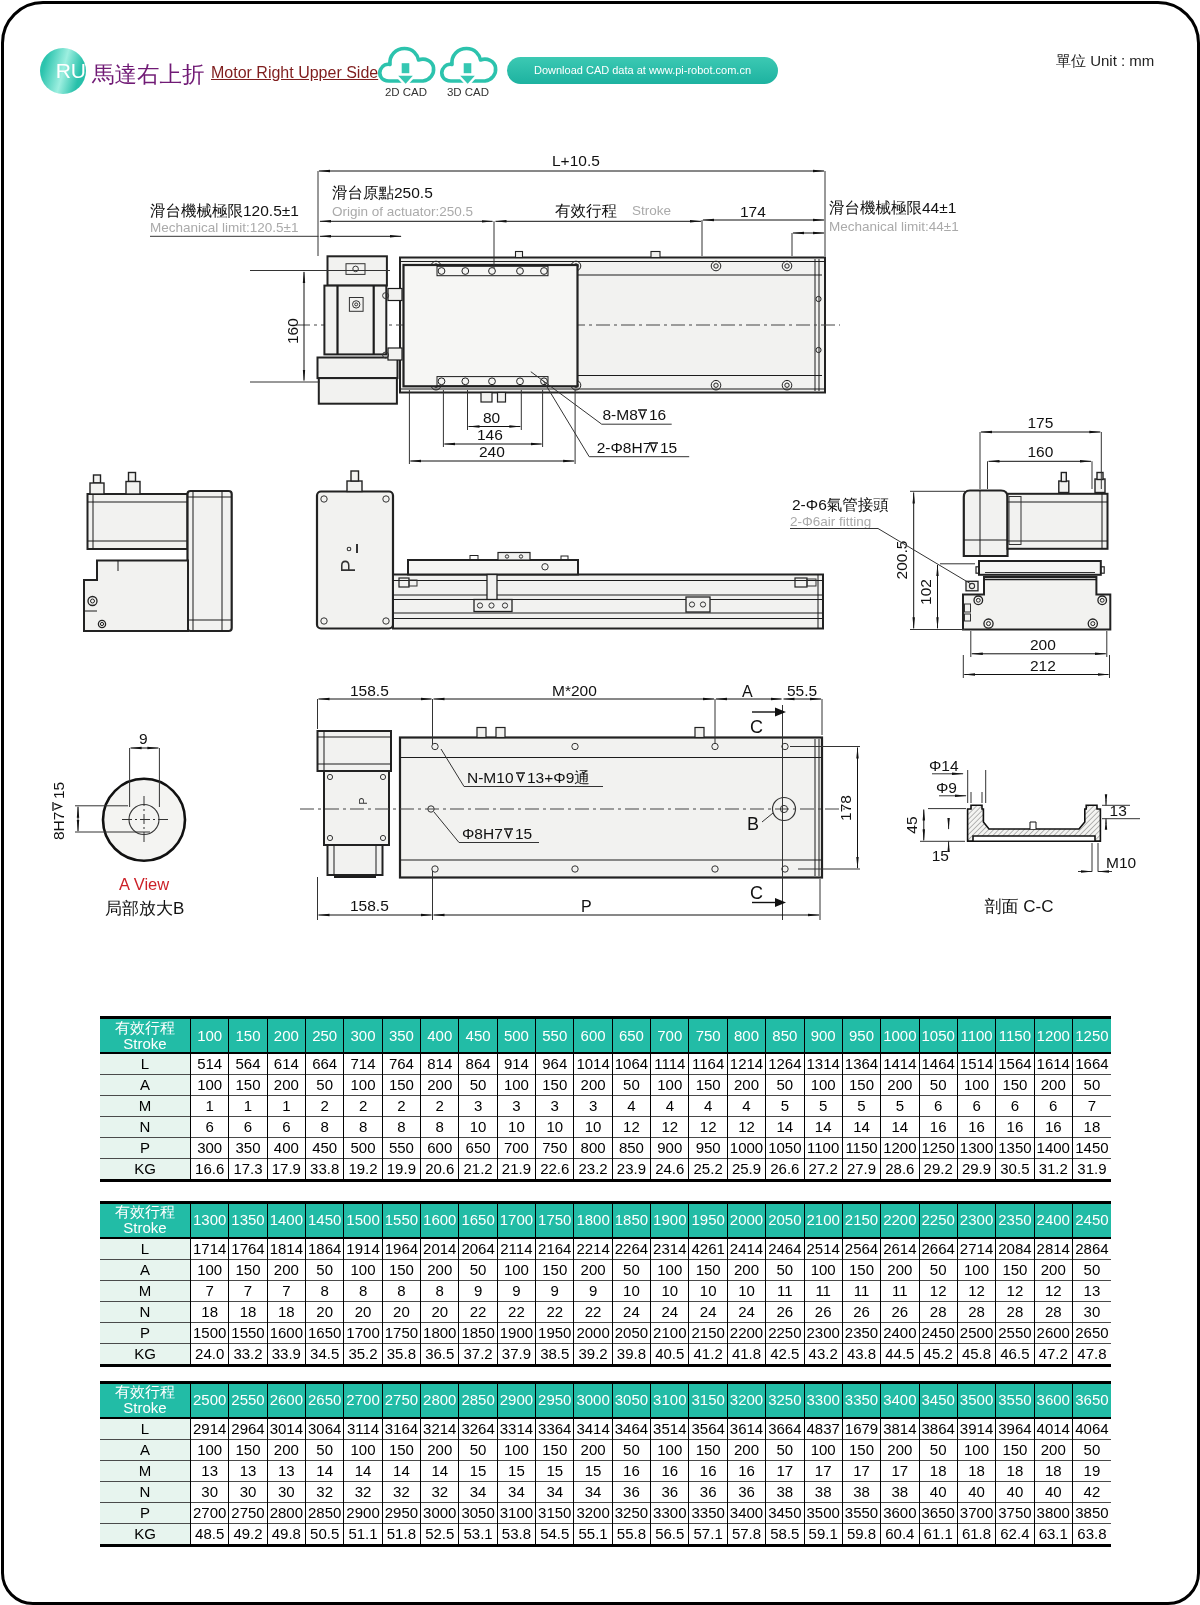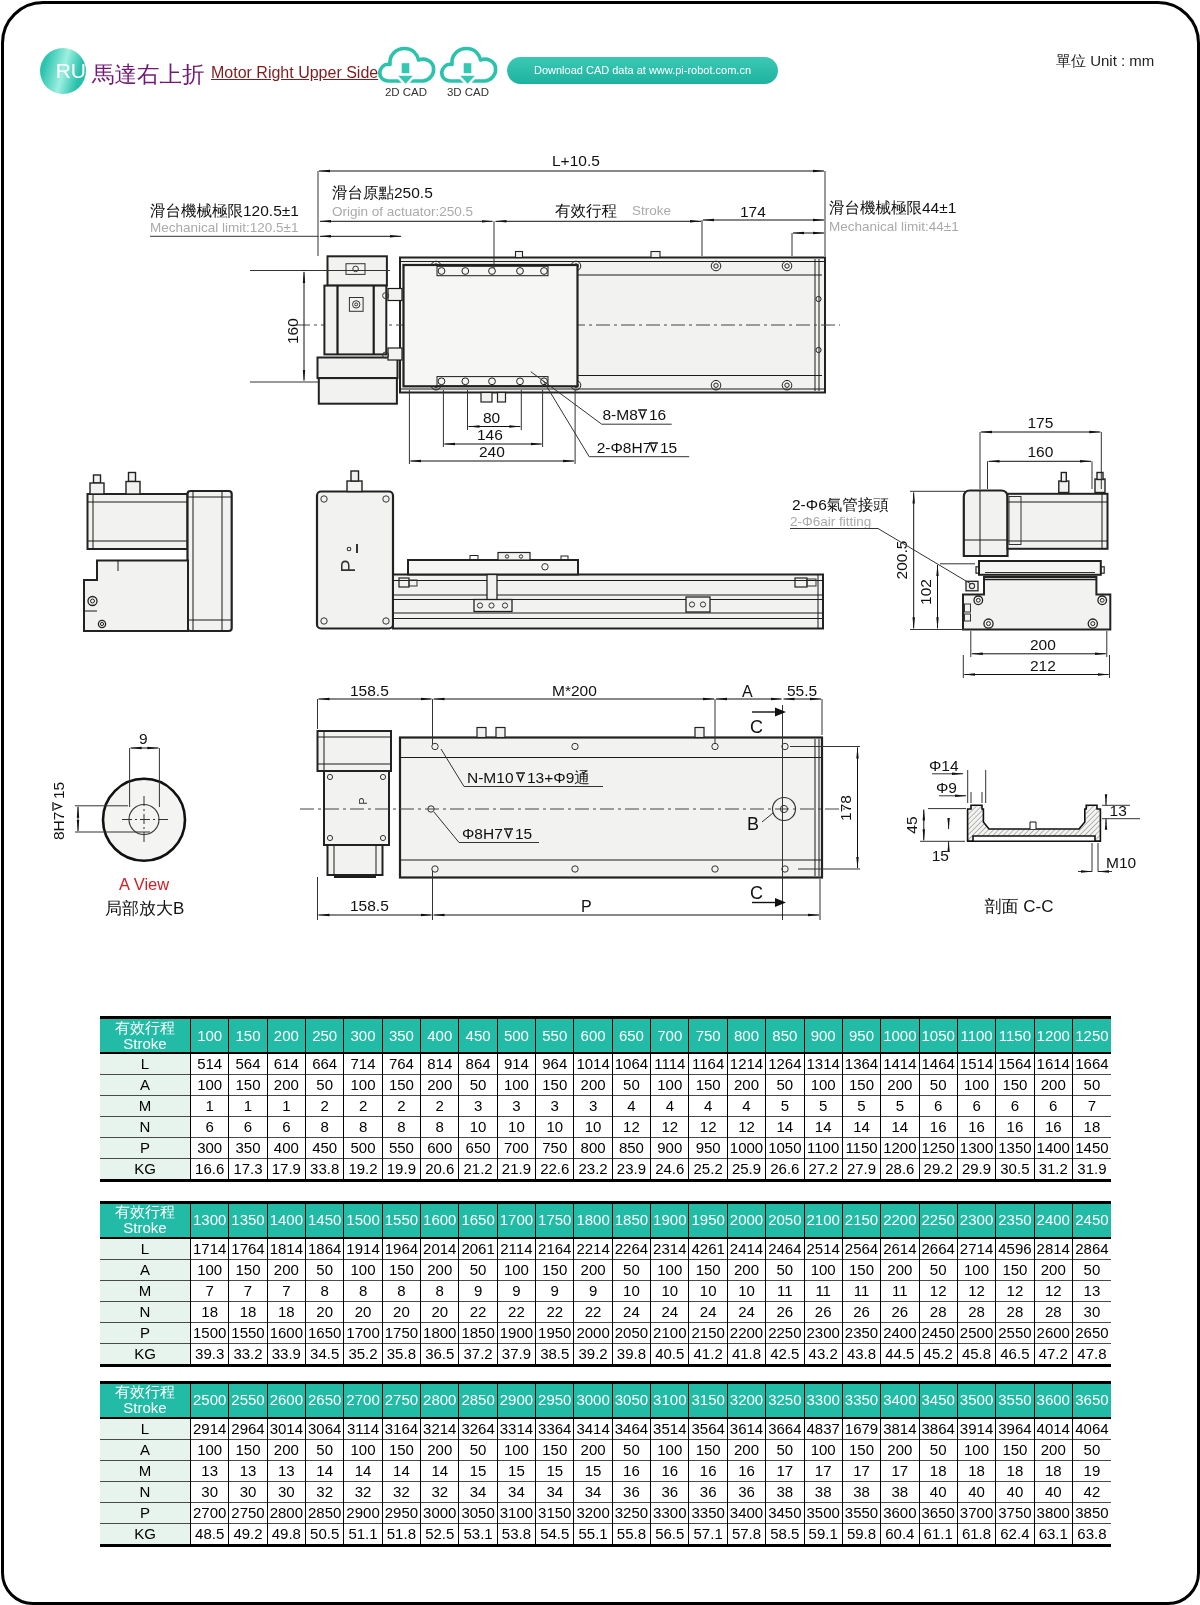--- a/index.html
+++ b/index.html
@@ -739,35 +739,35 @@
         </tr>
 <tr class="r r1">
           <td>L</td>
           <td>1714</td>
           <td>1764</td>
           <td>1814</td>
           <td>1864</td>
           <td>1914</td>
           <td>1964</td>
           <td>2014</td>
-          <td>2061</td>
+          <td>2064</td>
           <td>2114</td>
           <td>2164</td>
           <td>2214</td>
           <td>2264</td>
           <td>2314</td>
           <td>4261</td>
           <td>2414</td>
           <td>2464</td>
           <td>2514</td>
           <td>2564</td>
           <td>2614</td>
           <td>2664</td>
           <td>2714</td>
-          <td>4596</td>
+          <td>2084</td>
           <td>2814</td>
           <td>2864</td>
         </tr>
 <tr class="r">
           <td>A</td>
           <td>100</td>
           <td>150</td>
           <td>200</td>
           <td>50</td>
           <td>100</td>
@@ -867,21 +867,21 @@
           <td>2350</td>
           <td>2400</td>
           <td>2450</td>
           <td>2500</td>
           <td>2550</td>
           <td>2600</td>
           <td>2650</td>
         </tr>
 <tr class="r">
           <td>KG</td>
-          <td>39.3</td>
+          <td>24.0</td>
           <td>33.2</td>
           <td>33.9</td>
           <td>34.5</td>
           <td>35.2</td>
           <td>35.8</td>
           <td>36.5</td>
           <td>37.2</td>
           <td>37.9</td>
           <td>38.5</td>
           <td>39.2</td>

